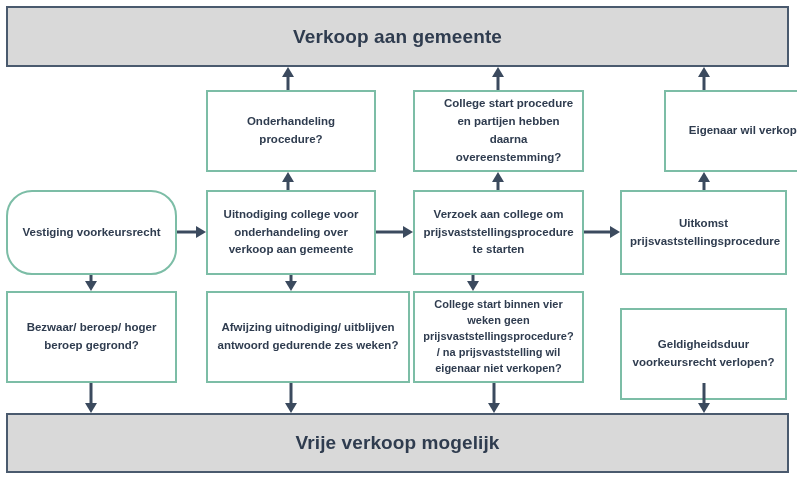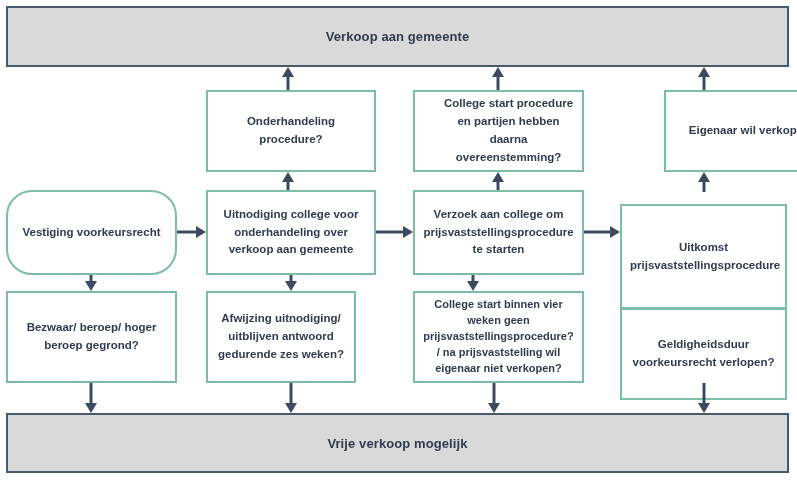--- a/index.html
+++ b/index.html
@@ -19,21 +19,21 @@
   }
   .bar {
     position: absolute;
     background: #d9d9d9;
     border: 2px solid #4a5a6e;
     box-sizing: border-box;
     display: flex;
     align-items: center;
     justify-content: center;
     color: #2f3c4f;
-    font-size: 13px;
+    font-size: 19px;
     font-weight: 600;
     letter-spacing: 0.1px;
   }
   .node {
     position: absolute;
     background: #ffffff;
     border: 2px solid #7cbda6;
     box-sizing: border-box;
     display: flex;
     align-items: center;
@@ -125,21 +125,21 @@
 
   <div class="node" style="left:6px; top:190px; width:171px; height:85px;border-radius:26px;">
     <span>Vestiging voorkeursrecht</span>
   </div>
   <div class="node" style="left:206px; top:190px; width:170px; height:85px;">
     <span>Uitnodiging college voor onderhandeling over verkoop aan gemeente</span>
   </div>
   <div class="node" style="left:413px; top:190px; width:171px; height:85px;">
     <span>Verzoek aan college om prijsvaststellingsprocedure te starten</span>
   </div>
-  <div class="node" style="left:620px; top:190px; width:167px; height:105px;margin-top:14px;">
+  <div class="node" style="left:620px; top:190px; width:167px; height:85px;">
     <span>Uitkomst prijsvaststellingsprocedure</span>
   </div>
 
   <div class="arrow" style="left:177px; top:225px; width:29px; height:14px;">
     <svg width="29" height="14" viewBox="0 0 29 14">
       <line class="a-line" x1="0" y1="7" x2="21" y2="7"></line>
       <polygon class="a-head" points="29,7 19,13 19,1"></polygon>
     </svg>
   </div>
   <div class="arrow" style="left:376px; top:225px; width:37px; height:14px;">
@@ -170,21 +170,21 @@
   <div class="arrow" style="left:466px; top:275px; width:14px; height:16px;">
     <svg width="14" height="16" viewBox="0 0 14 16">
       <line class="a-line" x1="7" y1="0" x2="7" y2="9"></line>
       <polygon class="a-head" points="7,16 13,6 1,6"></polygon>
     </svg>
   </div>
 
   <div class="node" style="left:6px; top:291px; width:171px; height:92px;">
     <span>Bezwaar/ beroep/ hoger beroep gegrond?</span>
   </div>
-  <div class="node" style="left:206px; top:291px; width:150px; height:92px;">
+  <div class="node" style="left:206px; top:291px; width:204px; height:92px;">
     <span>Afwijzing uitnodiging/ uitblijven antwoord gedurende zes weken?</span>
   </div>
   <div class="node" style="left:413px; top:291px; width:171px; height:92px; font-size:11px; line-height:1.45;">
     <span>College start binnen vier weken geen prijsvaststellingsprocedure? / na prijsvaststelling wil eigenaar niet verkopen?</span>
   </div>
   <div class="node" style="left:620px; top:308px; width:167px; height:92px;">
     <span>Geldigheidsduur voorkeursrecht verlopen?</span>
   </div>
 
   <div class="arrow" style="left:84px; top:383px; width:14px; height:30px;">

